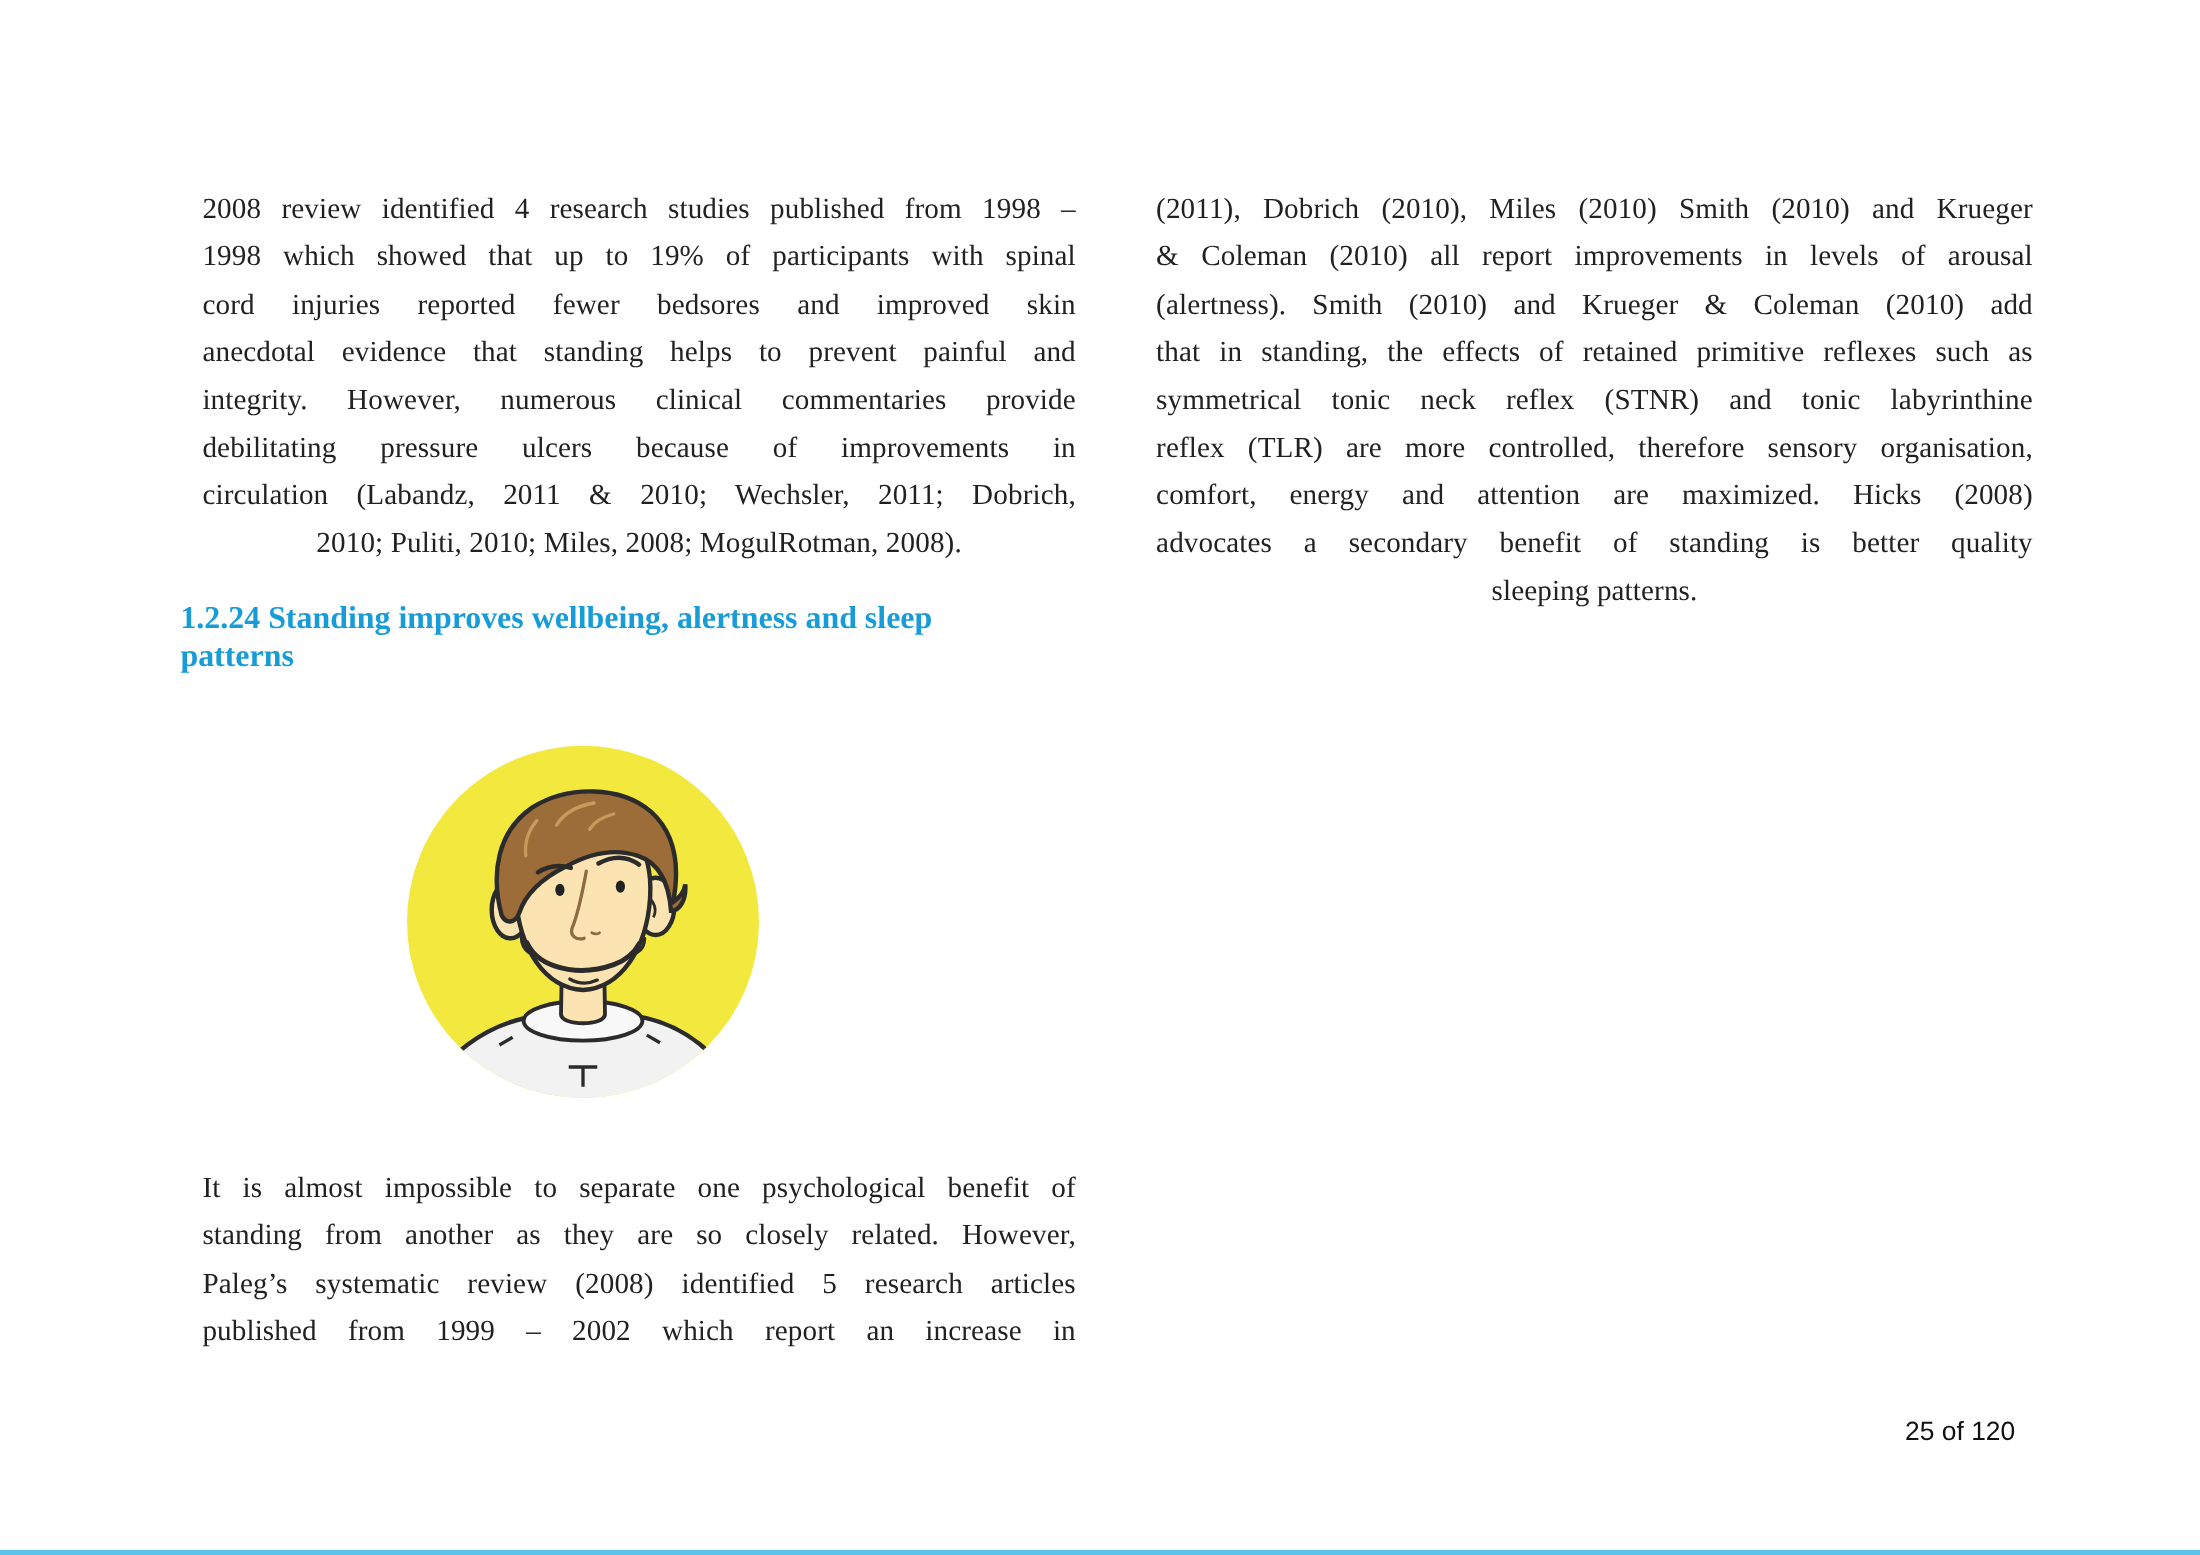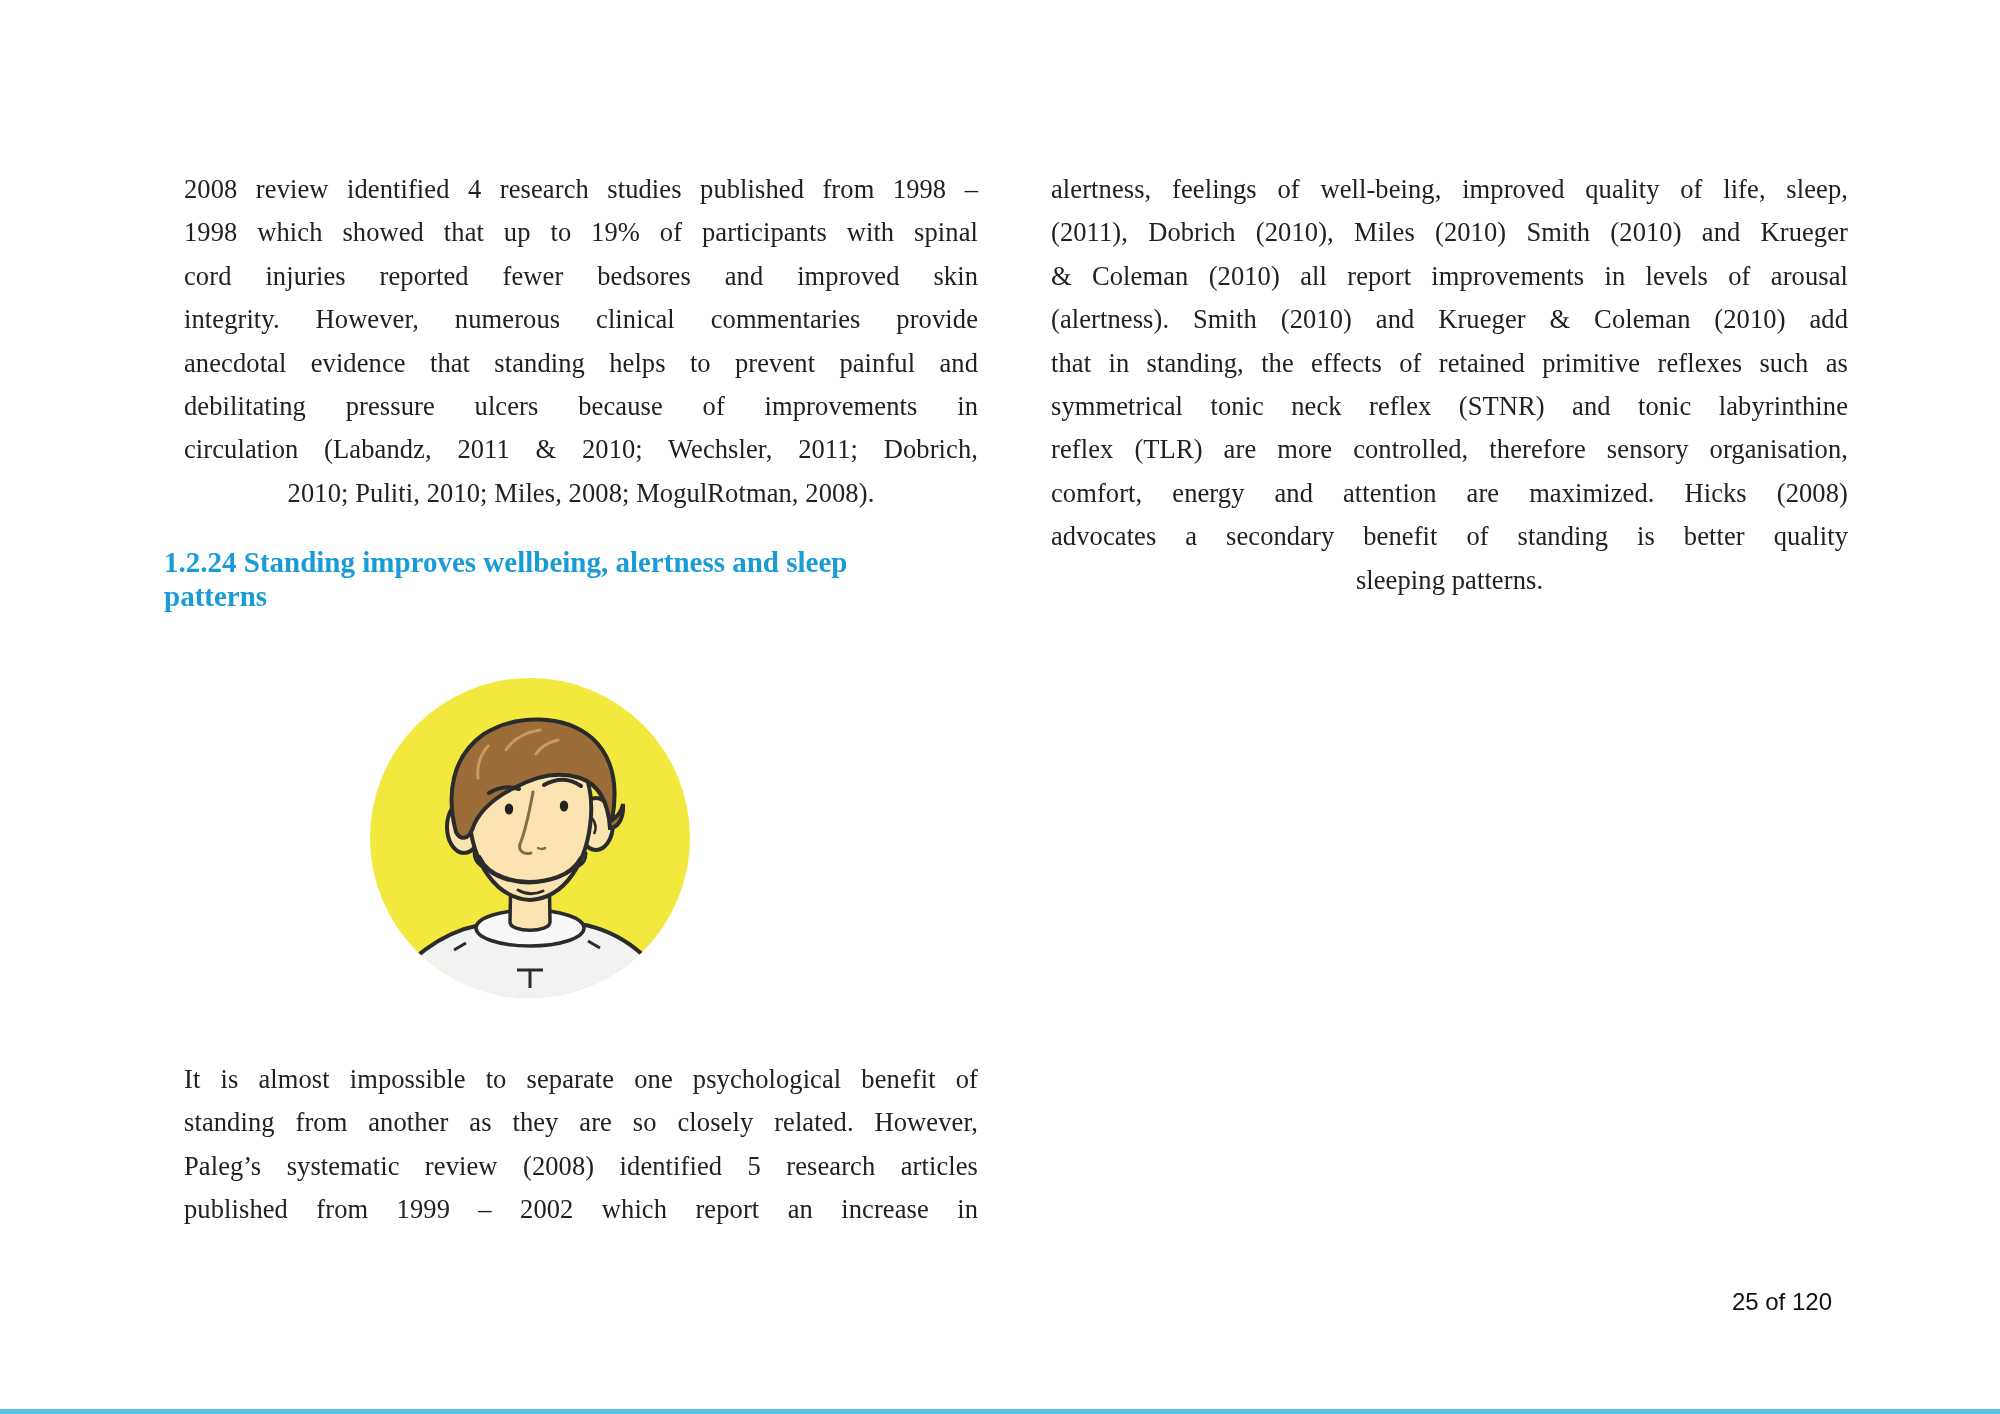--- a/index.html
+++ b/index.html
@@ -33,22 +33,22 @@
 </style>
 </head>
 <body>
 
 <div>
 
   <div class="para" id="col-left-p1">
       <div class="line j">2008 review identified 4 research studies published from 1998 –</div>
       <div class="line j">1998 which showed that up to 19% of participants with spinal</div>
       <div class="line j">cord injuries reported fewer bedsores and improved skin</div>
+      <div class="line j">anecdotal evidence that standing helps to prevent painful and</div>
       <div class="line j">integrity. However, numerous clinical commentaries provide</div>
-      <div class="line j">anecdotal evidence that standing helps to prevent painful and</div>
       <div class="line j">debilitating pressure ulcers because of improvements in</div>
       <div class="line j">circulation (Labandz, 2011 &amp; 2010; Wechsler, 2011; Dobrich,</div>
       <div class="line">2010; Puliti, 2010; Miles, 2008; MogulRotman, 2008).</div>
     </div>
 
   <h2 class="heading" id="sec-heading">
       <div class="line">1.2.24 Standing improves wellbeing, alertness and sleep</div>
       <div class="line">patterns</div>
     </h2>
 
@@ -100,21 +100,20 @@
   </figure>
 
   <div class="para" id="col-left-p2">
       <div class="line j">It is almost impossible to separate one psychological benefit of</div>
       <div class="line j">standing from another as they are so closely related. However,</div>
       <div class="line j">Paleg’s systematic review (2008) identified 5 research articles</div>
       <div class="line j">published from 1999 – 2002 which report an increase in</div>
     </div>
 
   <div class="para" id="col-right-p1">
-      <div class="line j">alertness, feelings of well-being, improved quality of life, sleep,</div>
       <div class="line j">(2011), Dobrich (2010), Miles (2010) Smith (2010) and Krueger</div>
       <div class="line j">&amp; Coleman (2010) all report improvements in levels of arousal</div>
       <div class="line j">(alertness). Smith (2010) and Krueger &amp; Coleman (2010) add</div>
       <div class="line j">that in standing, the effects of retained primitive reflexes such as</div>
       <div class="line j">symmetrical tonic neck reflex (STNR) and tonic labyrinthine</div>
       <div class="line j">reflex (TLR) are more controlled, therefore sensory organisation,</div>
       <div class="line j">comfort, energy and attention are maximized. Hicks (2008)</div>
       <div class="line j">advocates a secondary benefit of standing is better quality</div>
       <div class="line">sleeping patterns.</div>
     </div>

